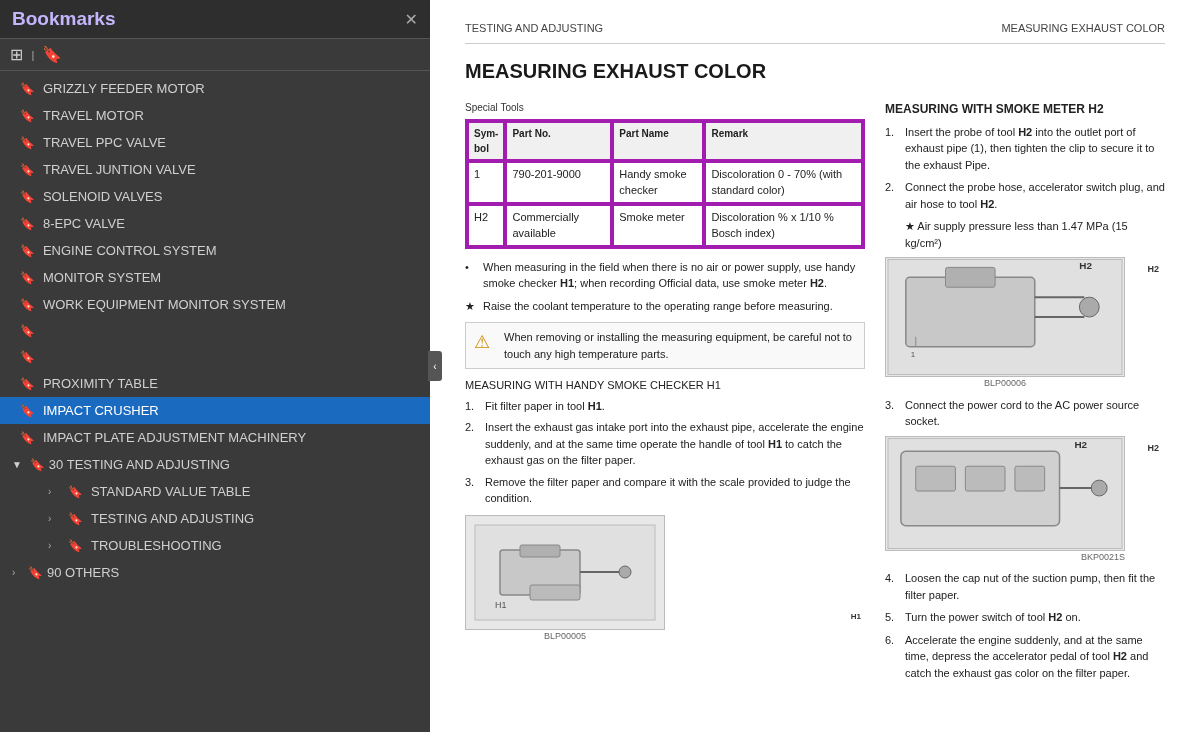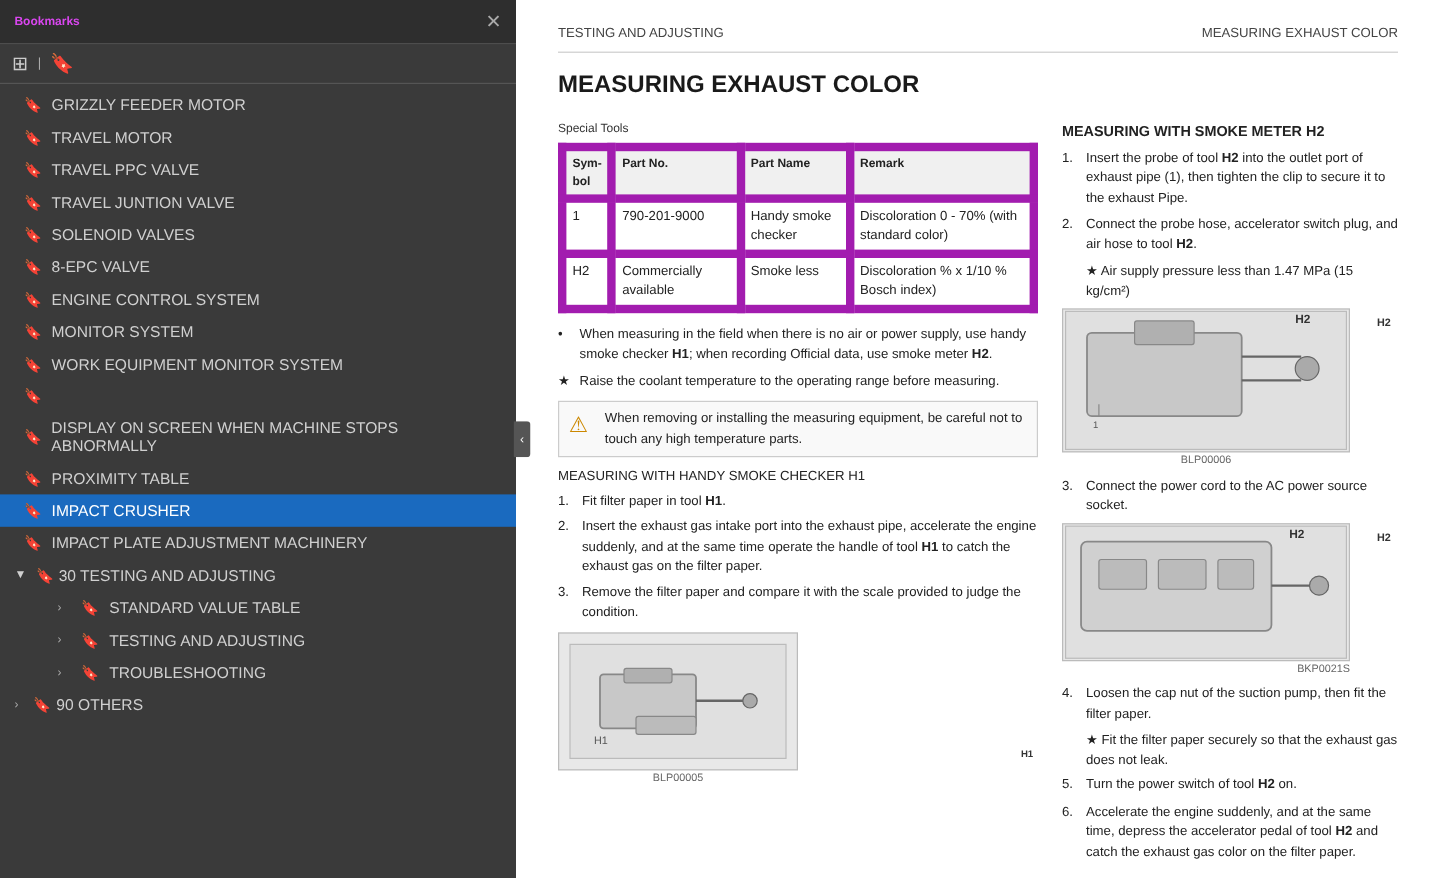--- a/index.html
+++ b/index.html
@@ -25,22 +25,22 @@
     .bookmarks-header {
       background: #2e2e2e;
       padding: 8px 12px;
       display: flex;
       align-items: center;
       justify-content: space-between;
       border-bottom: 1px solid #555;
     }
 
     .bookmarks-title {
-      color: #d946ef;
-      font-size: 10px;
+      color: #c4b5fd;
+      font-size: 19px;
       font-weight: bold;
     }
 
     .close-btn {
       color: #aaa;
       cursor: pointer;
       font-size: 16px;
       background: none;
       border: none;
     }
@@ -188,21 +188,21 @@
 
     table.tools-table {
       border-collapse: collapse;
       width: 100%;
       font-size: 11px;
       margin-bottom: 10px;
     }
 
     table.tools-table th,
     table.tools-table td {
-      border: 7px solid #a21caf;
+      border: 4px solid #a21caf;
       padding: 3px 5px;
       text-align: left;
       vertical-align: top;
     }
 
     table.tools-table th {
       background: #f0f0f0;
       font-weight: bold;
       font-size: 10px;
     }
@@ -379,21 +379,20 @@
       </div>
       <div class="bookmark-item">
         <span class="bookmark-icon">🔖</span>
         <span>WORK EQUIPMENT MONITOR SYSTEM</span>
       </div>
       <div class="bookmark-item">
         <span class="bookmark-icon">🔖</span>
       </div>
       <div class="bookmark-item">
         <span class="bookmark-icon">🔖</span>
-        <span>DISPLAY ON SCREEN WHEN MACHINE STOPS ABNORMALLY</span>
       </div>
       <div class="bookmark-item">
         <span class="bookmark-icon">🔖</span>
         <span>PROXIMITY TABLE</span>
       </div>
       <div class="bookmark-item active">
         <span class="bookmark-icon">🔖</span>
         <span>IMPACT CRUSHER</span>
       </div>
       <div class="bookmark-item">
@@ -459,21 +458,21 @@
           <tbody>
             <tr>
               <td>1</td>
               <td>790-201-9000</td>
               <td>Handy smoke checker</td>
               <td>Discoloration 0 - 70% (with standard color)</td>
             </tr>
             <tr>
               <td>H2</td>
               <td>Commercially available</td>
-              <td>Smoke less</td>
+              <td>Smoke meter</td>
               <td>Discoloration % x 1/10 % Bosch index)</td>
             </tr>
           </tbody>
         </table>
 
         <div class="bullet-item">
           <span class="bullet-dot">•</span>
           <span>When measuring in the field when there is no air or power supply, use handy smoke checker <strong>H1</strong>; when recording Official data, use smoke meter <strong>H2</strong>.</span>
         </div>
         <div class="bullet-item">
@@ -582,21 +581,20 @@
           </div>
           <div class="img-caption" style="width:240px;text-align:right;">BKP0021S</div>
         </div>
 
         <ol class="right-numbered-list" start="4">
           <li>
             <span class="right-num">4.</span>
             <span>Loosen the cap nut of the suction pump, then fit the filter paper.</span>
           </li>
         </ol>
-        <div class="indent-star">★ Fit the filter paper securely so that the exhaust gas does not leak.</div>
         <ol class="right-numbered-list" start="5">
           <li>
             <span class="right-num">5.</span>
             <span>Turn the power switch of tool <strong>H2</strong> on.</span>
           </li>
           <li>
             <span class="right-num">6.</span>
             <span>Accelerate the engine suddenly, and at the same time, depress the accelerator pedal of tool <strong>H2</strong> and catch the exhaust gas color on the filter paper.</span>
           </li>
 

